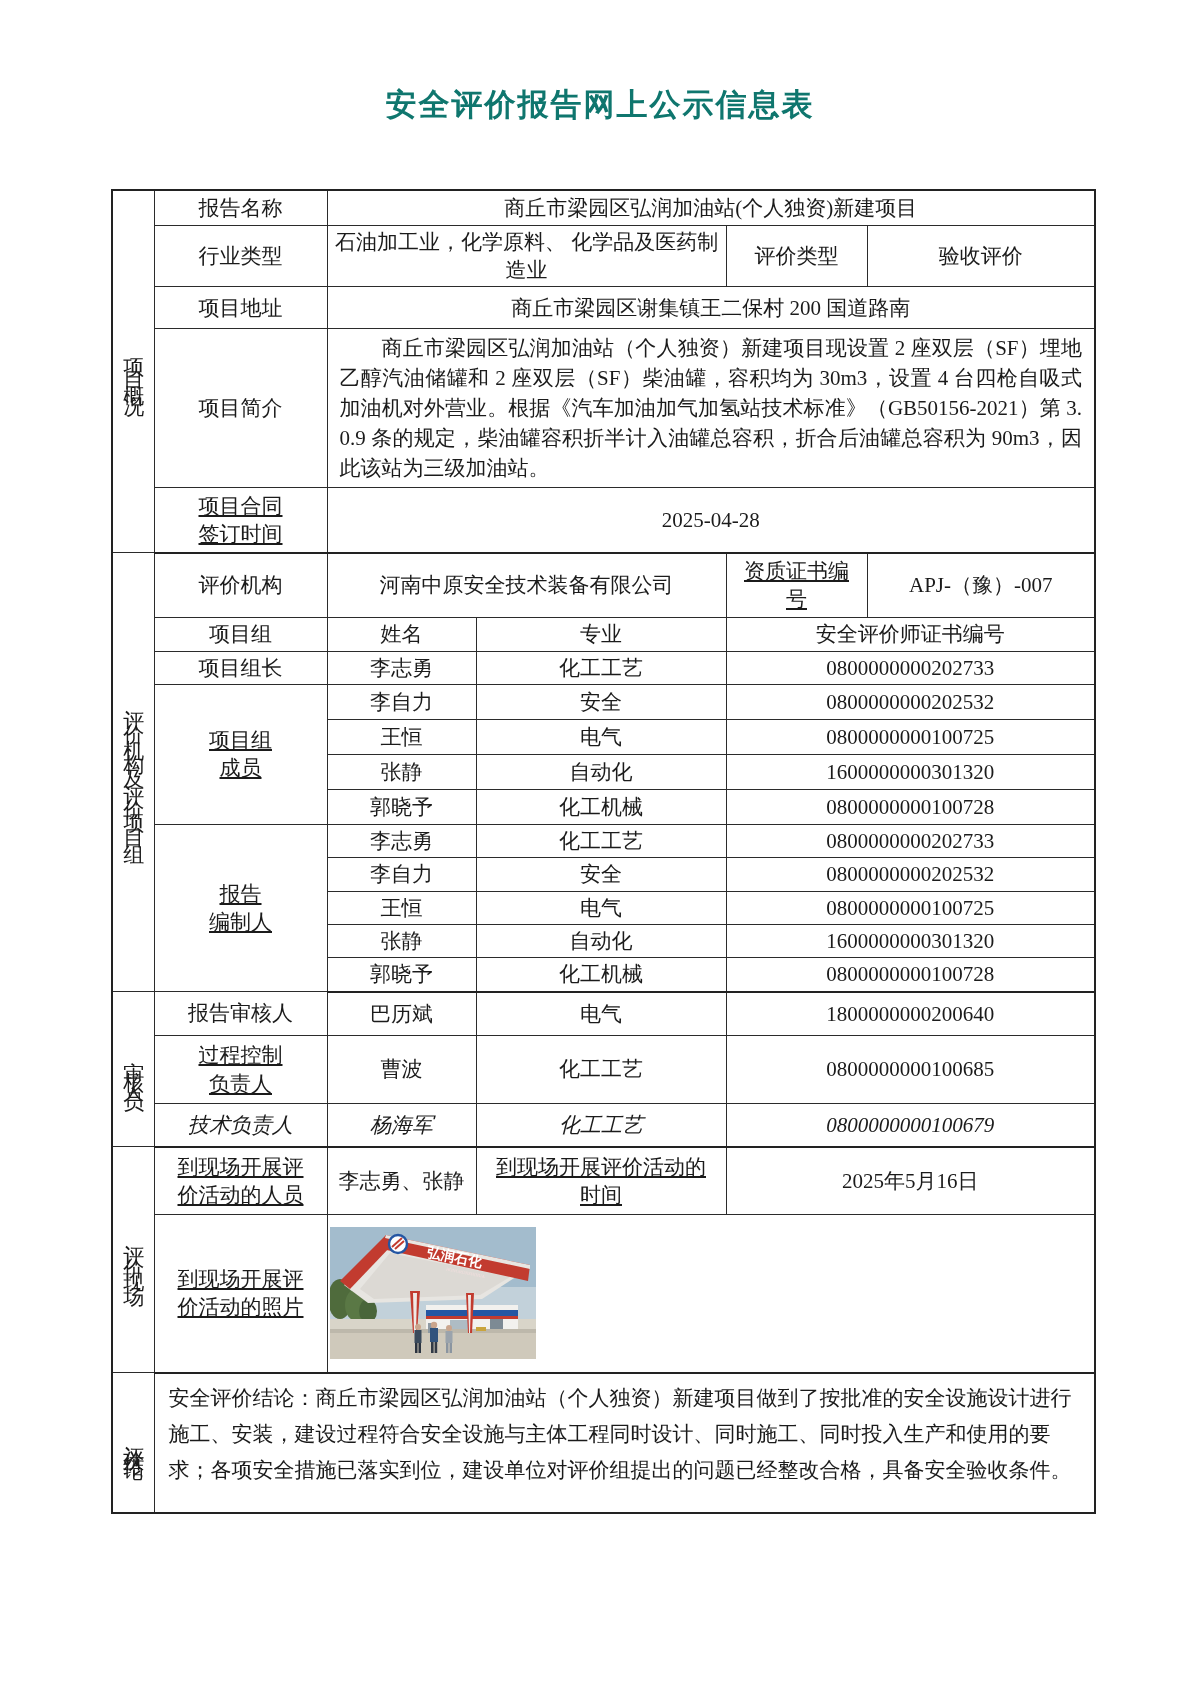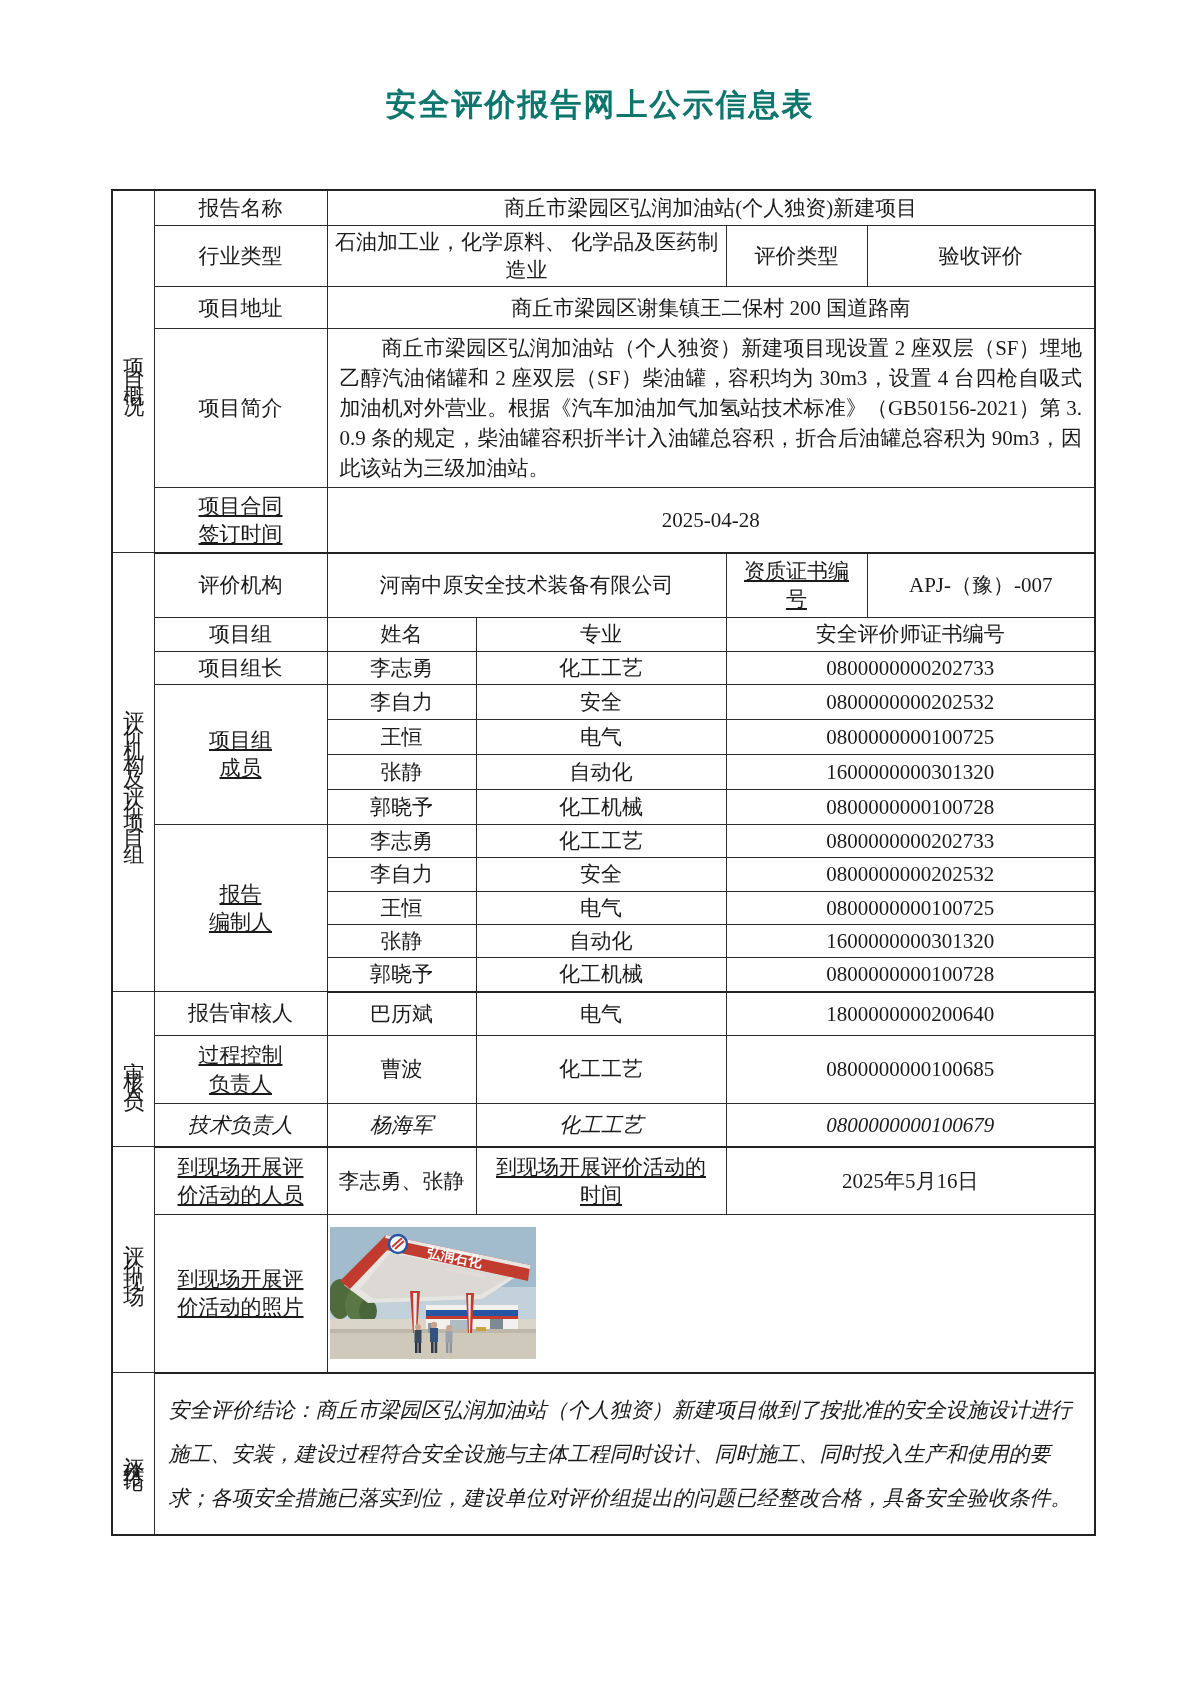--- a/index.html
+++ b/index.html
@@ -30,21 +30,21 @@
   .v.sp-a{letter-spacing:13px;}
   .v.sp-b{letter-spacing:15px;}
   .v.sp-c{letter-spacing:10px;}
   .v.sp-d{letter-spacing:14px;}
   .v.sp-e{letter-spacing:5px;}
   td.pre{white-space:pre-line;text-decoration:underline;}
   td.just{
     text-align:justify;text-indent:2em;padding:4px 12px;line-height:30px;margin-top:44px;
   }
   td.conc{
-    text-align:left;padding:14px 14px;line-height:44px;vertical-align:top;word-break:break-all;font-style:italic;
+    text-align:left;padding:6px 14px;line-height:36px;vertical-align:top;word-break:break-all;
   }
   td.photocell{text-align:left;vertical-align:middle;padding:4px 0 4px 2px;}
   
   tr.h35{height:35px;} tr.h57{height:57px;} tr.h42{height:42px;}
   tr.h155{height:155px;} tr.h65{height:65px;} tr.h33{height:33px;}
   tr.h31{height:31px;} tr.hm{height:35px;} tr.ha{height:33px;}
   tr.h44{height:44px;} tr.h68{height:68px;} tr.h43{height:43px;font-style:italic;}
   tr.h158{height:158px;} tr.h140{height:140px;}
   svg.photo{display:block;}
 </style>

